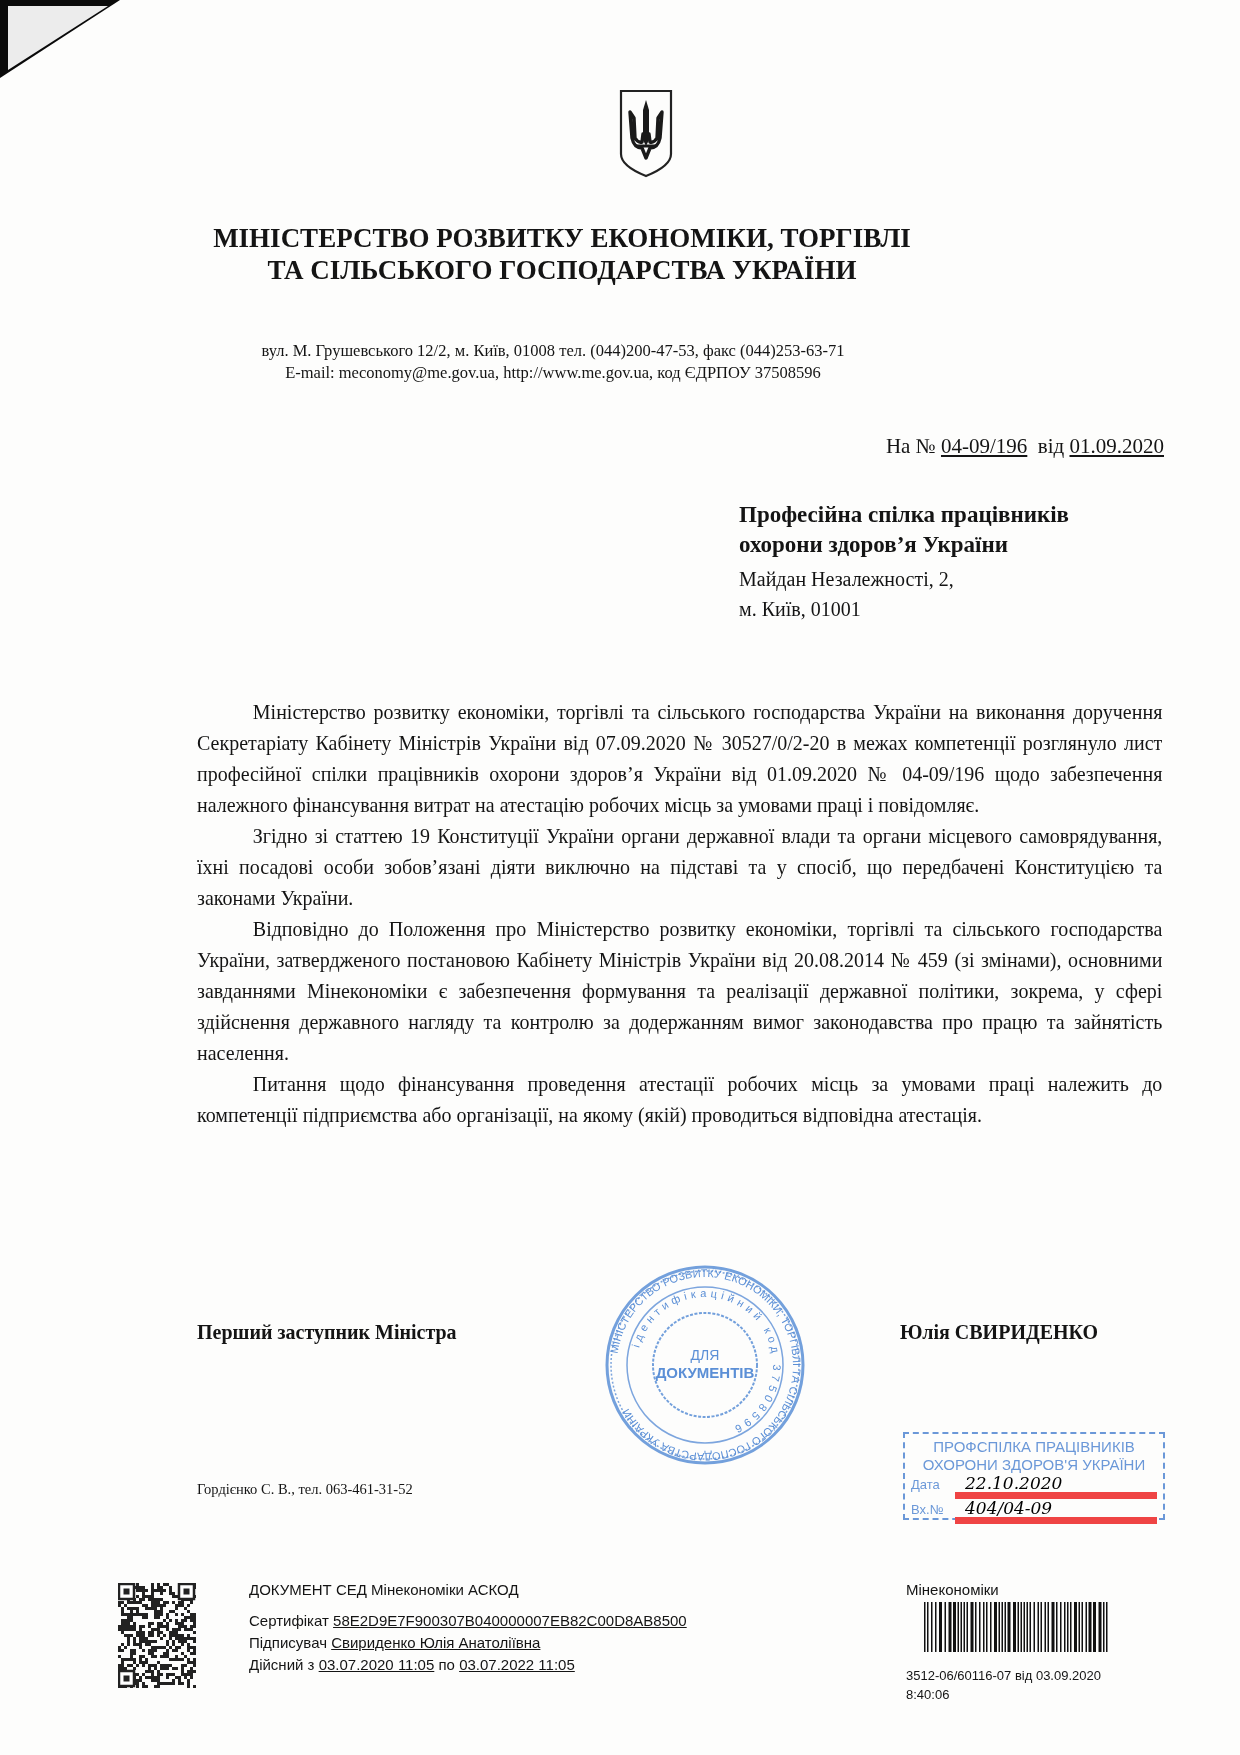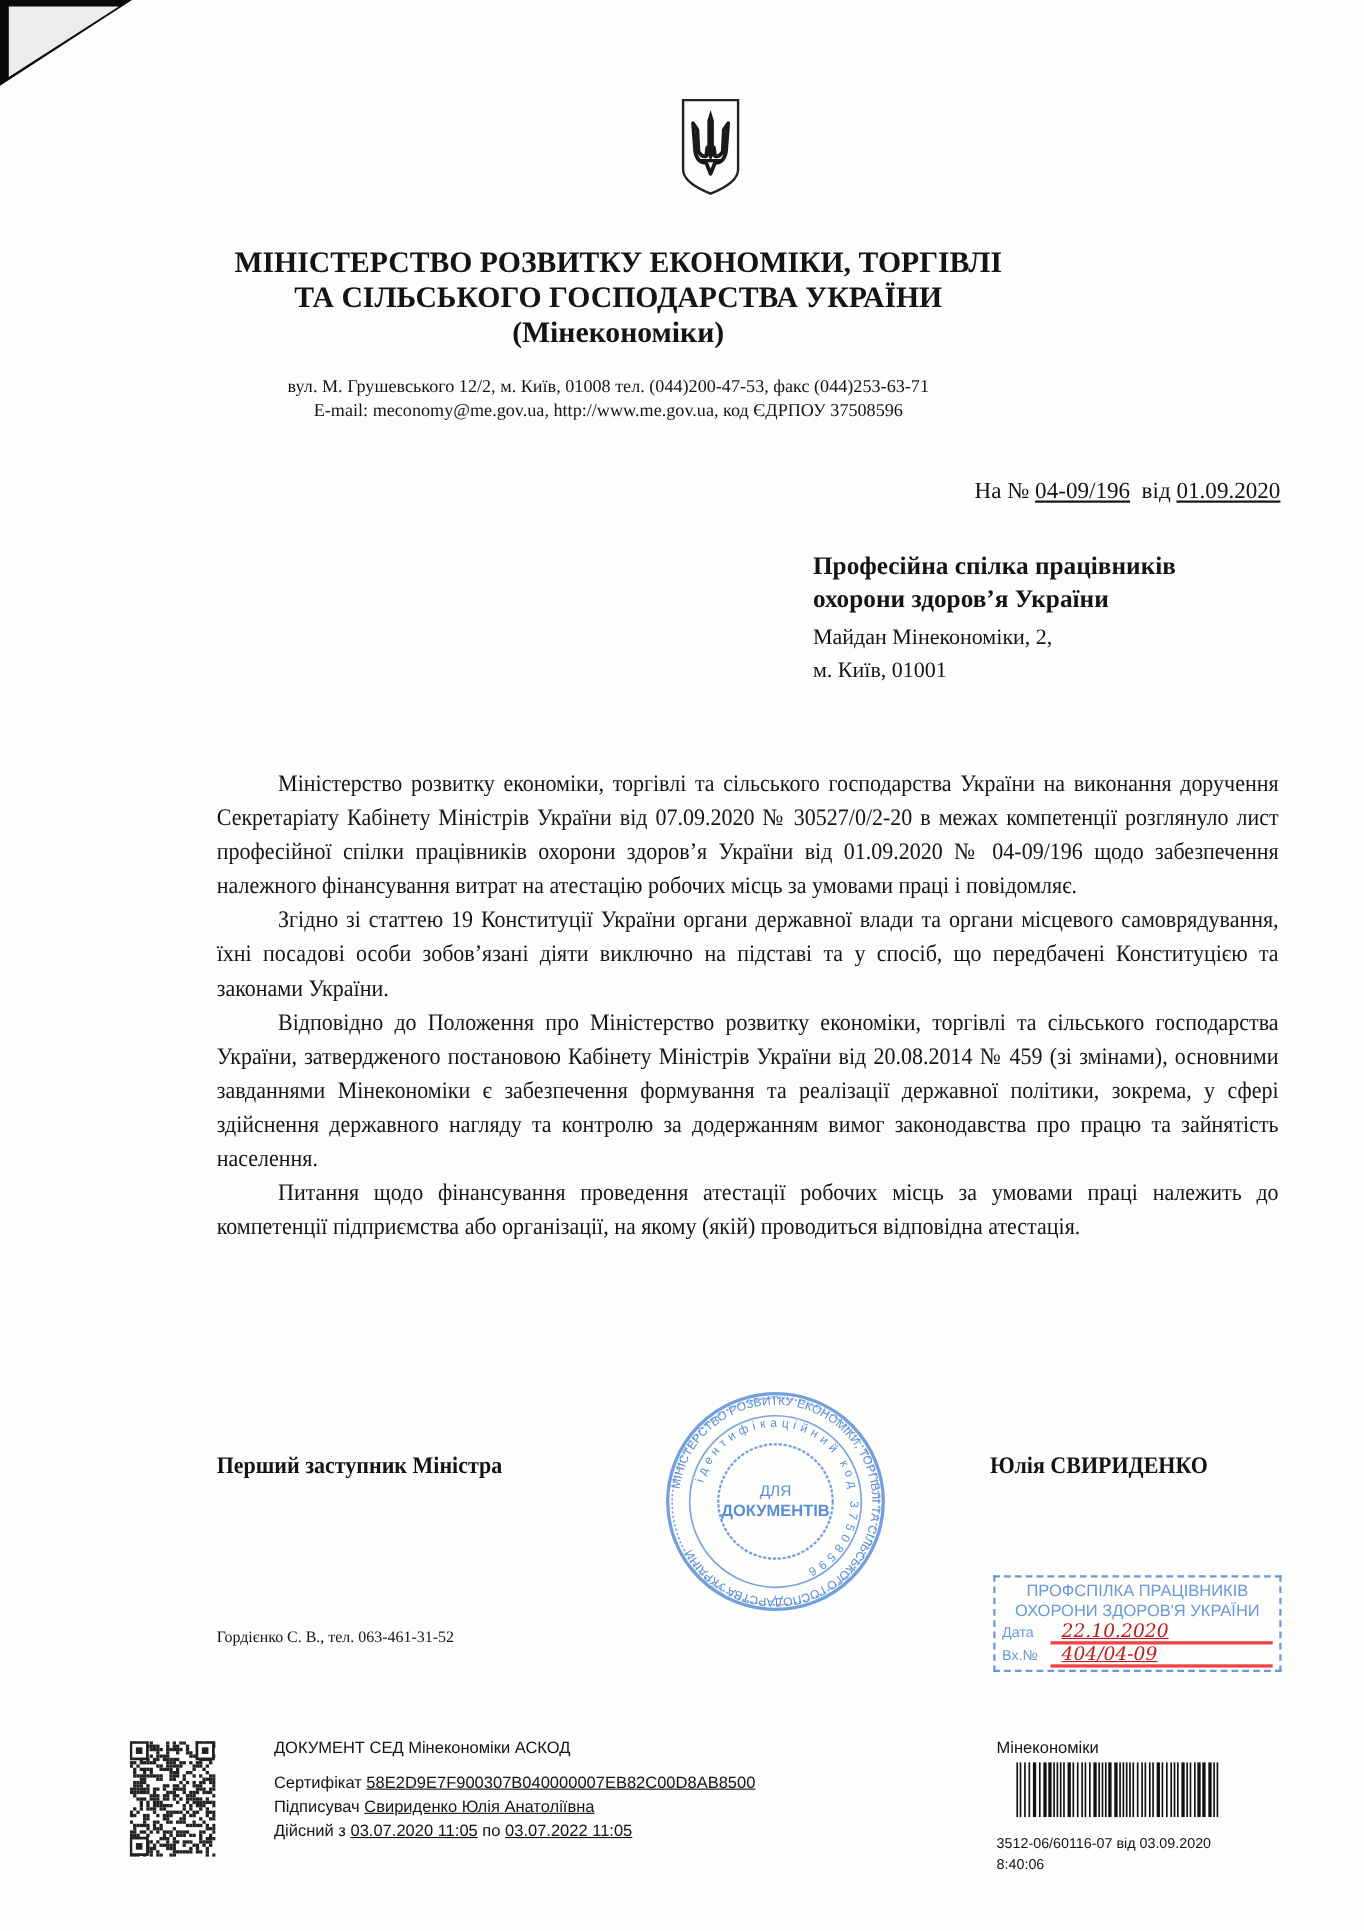--- a/index.html
+++ b/index.html
@@ -41,22 +41,22 @@
   .sign-name { left: 900px; top: 1320px; font-weight: bold; font-size: 21.5px; transform: scaleX(0.93); transform-origin: left top; }
 
   .stamp-round { left: 580px; top: 1265px; width: 250px; height: 200px; }
 
   .stamp-rect { left: 903px; top: 1432px; width: 262px; height: 88px;
     border: 2px dashed #6b98d8; color: #6b98d8;
     font-family: "Liberation Sans", sans-serif; font-size: 15px; line-height: 18px; padding: 4px 6px; box-sizing: border-box; }
   .stamp-rect .line { text-align: center; white-space: nowrap; }
   .stamp-rect .field { display: flex; align-items: baseline; }
   .stamp-rect .flabel { width: 44px; font-size: 13px; }
-  .stamp-rect .fval { flex: 1; border-bottom: 3px solid #ef4444; color: #b91c1c;
-    font-family: "DejaVu Serif", serif; font-style: italic; font-size: 17px; padding-left: 10px; text-decoration: underline; }
+  .stamp-rect .fval { flex: 1; border-bottom: 7px solid #ef4444; color: #000000;
+    font-family: "DejaVu Serif", serif; font-style: italic; font-size: 17px; padding-left: 10px; }
 
   .executor { left: 197px; top: 1481px; font-size: 14.5px; }
 
   .qr { left: 118px; top: 1583px; width: 78px; height: 105px; }
   .sed { left: 249px; top: 1581px; font-family: "Liberation Sans", "DejaVu Sans", sans-serif; font-size: 15px; }
   .sed .head { margin-bottom: 12px; }
   .sed .row { line-height: 22px; white-space: nowrap; }
   .sed .u { text-decoration: underline; }
 
   .barcode-box { left: 906px; top: 1581px; width: 222px; text-align: left;
@@ -74,38 +74,37 @@
 <svg class="abs coat" viewBox="0 0 56 90">
   <path d="M3 3 H53 V66 Q53 78 28 88 Q3 78 3 66 Z" fill="none" stroke="#222" stroke-width="2.2"></path>
   <path d="M28 12 L31 22 L31 52 L28 58 L25 52 L25 22 Z" fill="#1a1a1a"></path>
   <path d="M12 24 L14 50 Q16 60 24 60 L28 70 L32 60 Q40 60 42 50 L44 24 L40 30 L39 50 Q36 55 32 54 L31 46 L25 46 L24 54 Q20 55 17 50 L16 30 Z" fill="none" stroke="#1a1a1a" stroke-width="3.4" stroke-linejoin="round"></path>
   <path d="M18 58 H38" stroke="#1a1a1a" stroke-width="3"></path>
 </svg>
 
 <div class="abs ministry-title">
   <div>МІНІСТЕРСТВО РОЗВИТКУ ЕКОНОМІКИ, ТОРГІВЛІ</div>
   <div>ТА СІЛЬСЬКОГО ГОСПОДАРСТВА УКРАЇНИ</div>
-  <div>(Мінекономіки)</div>
 </div>
 <div class="abs address">
   <div>вул. М. Грушевського 12/2,  м. Київ, 01008  тел. (044)200-47-53, факс (044)253-63-71</div>
   <div>E-mail: meconomy@me.gov.ua, http://www.me.gov.ua,  код  ЄДРПОУ 37508596</div>
 </div>
 
 <div class="abs ref">
   <span>На  №</span>
   <span class="u">04-09/196</span>&nbsp;
   <span>від</span>
   <span class="u">01.09.2020</span>
 </div>
 
 <div class="abs recipient">
   <div class="org">Професійна спілка працівників</div>
   <div class="org">охорони здоров’я України</div>
-  <div class="addr">Майдан Мінекономіки, 2,</div>
+  <div class="addr">Майдан Незалежності, 2,</div>
   <div class="addr" style="margin-top:0">м. Київ, 01001</div>
 </div>
 
 <div class="abs body-text">
   <p>Міністерство розвитку економіки, торгівлі та сільського господарства України на виконання доручення Секретаріату Кабінету Міністрів України від 07.09.2020 № 30527/0/2-20 в межах компетенції розглянуло лист професійної спілки працівників охорони здоров’я України від 01.09.2020 № 04-09/196 щодо забезпечення належного фінансування витрат на атестацію робочих місць за умовами праці і повідомляє.</p>
   <p>Згідно зі статтею 19 Конституції України органи державної влади та органи місцевого самоврядування, їхні посадові особи зобов’язані діяти виключно на підставі та у спосіб, що передбачені Конституцією та законами України.</p>
   <p>Відповідно до Положення про Міністерство розвитку економіки, торгівлі та сільського господарства України, затвердженого постановою Кабінету Міністрів України від 20.08.2014 № 459 (зі змінами), основними завданнями Мінекономіки є забезпечення формування та реалізації державної політики, зокрема, у сфері здійснення державного нагляду та контролю за додержанням вимог законодавства про працю та зайнятість населення.</p>
   <p>Питання щодо фінансування проведення атестації робочих місць за умовами праці належить до компетенції підприємства або організації, на якому (якій) проводиться відповідна атестація.</p>
 </div>
 

